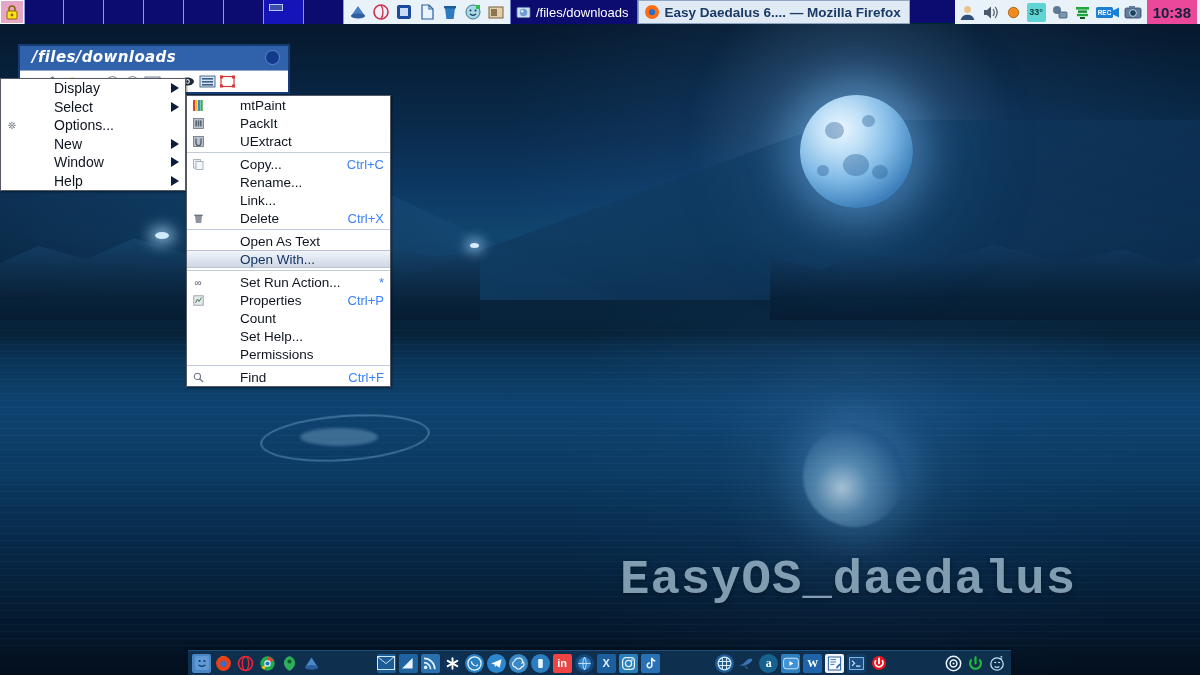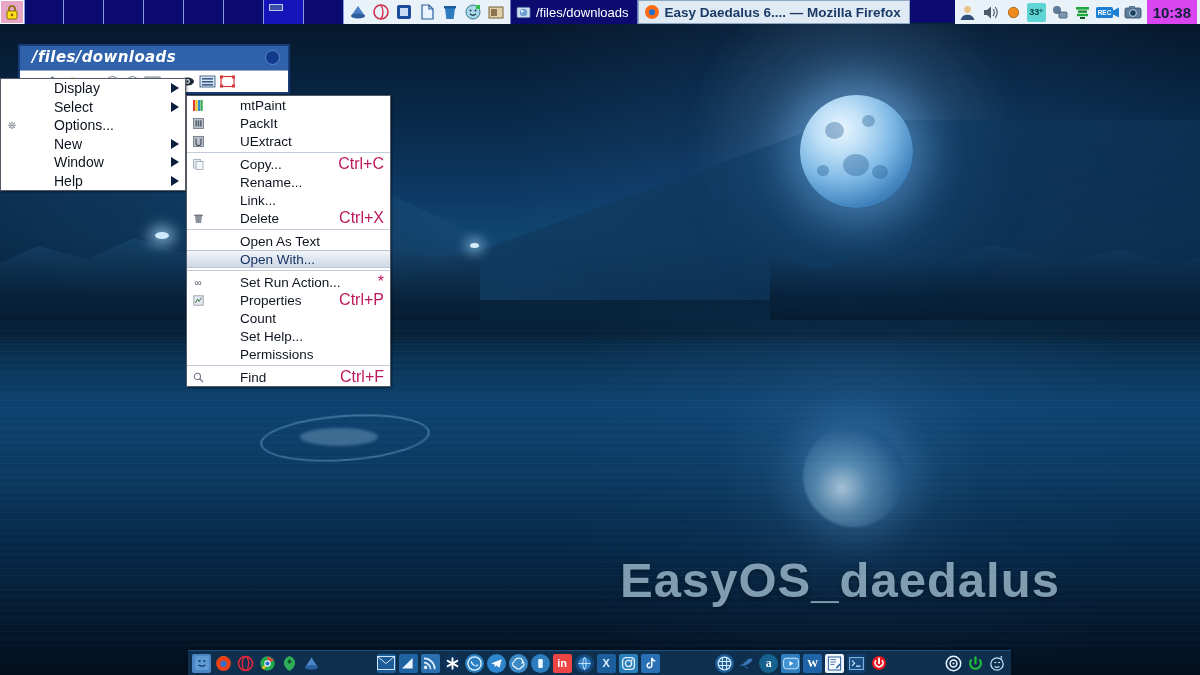--- a/index.html
+++ b/index.html
@@ -72,21 +72,21 @@
     position:absolute; left:260px; top:415px; width:170px; height:46px;
     border:2px solid rgba(150,205,245,0.35); border-radius:50%;
     transform:rotate(-4deg); filter:blur(0.6px);
   }
   .island2 {
     position:absolute; left:300px; top:428px; width:78px; height:18px;
     border-radius:50%; background:rgba(185,225,255,0.28); filter:blur(1.4px);
   }
   .watermark {
     position:absolute; left:620px; top:552px; width:470px;
-    font-family:Liberation Sans, sans-serif;
+    font-family:Liberation Mono, monospace;
     font-size:49px; font-weight:700; letter-spacing:1px;
     color:rgba(176,206,226,0.72);
     text-shadow:0 2px 5px rgba(0,0,0,0.35);
     white-space:nowrap;
   }
 
   
   .toppanel {
     position:absolute; left:0; top:0; width:1200px; height:24px;
     background:#0b0b58; display:flex; align-items:stretch;
@@ -122,21 +122,21 @@
   }
   .taskitem.ff { background:#dfeaf4; color:#1b3a66; border:1px solid #8ea8c4;
     font-weight:700; font-size:13.5px; }
   .topfill { flex:1 1 auto; background:#0b0b70; }
   .systray {
     display:flex; align-items:center; gap:4px; padding:0 3px;
     background:#e8f2f8; height:24px; flex:0 0 auto;
   }
   .tray-icon { width:19px; height:19px; display:flex; align-items:center; justify-content:center; }
   .clock {
-    background:#d946ef; color:#11223a; font-size:15px; font-weight:700;
+    background:#ec4899; color:#11223a; font-size:15px; font-weight:700;
     padding:0 6px; height:24px; display:flex; align-items:center;
     font-family:"Liberation Sans", sans-serif;
   }
 
   
   .fmwin {
     position:absolute; left:18px; top:44px; width:272px; height:50px;
     background:#2d5fa8; border:2px solid #173c75; z-index:50;
   }
   .fmtitle {
@@ -166,21 +166,21 @@
     display:flex; align-items:center; height:18px; padding:0 6px 0 4px;
     font-size:13.5px; color:#0e1420; white-space:nowrap; position:relative;
   }
   .menu-root .mi { height:18.5px; font-size:14px; }
   .mi .mi-ico {
     width:14px; min-width:14px; height:13px; margin-right:2px;
     display:flex; align-items:center; justify-content:center;
     font-size:10px; color:#5e6673;
   }
   .mi .mi-label { flex:1 1 auto;margin-left:33px; }
-  .mi .mi-accel { color:#be185d; font-size:16px; padding-left:14px; }
+  .mi .mi-accel { color:#3b82f6; font-size:13px; padding-left:14px; }
   .mi .mi-arrow {
     width:0; height:0; border-left:8px solid #0a1d3d;
     border-top:5px solid transparent; border-bottom:5px solid transparent;
     margin-left:6px;
   }
   .mi.sel {
     background:linear-gradient(to bottom,#f2f5fa 0%, #dfe6f0 50%, #cfd8e6 100%);
     border-top:1px solid #b8c4d6; border-bottom:1px solid #b8c4d6;
     color:#122a52;
   }

